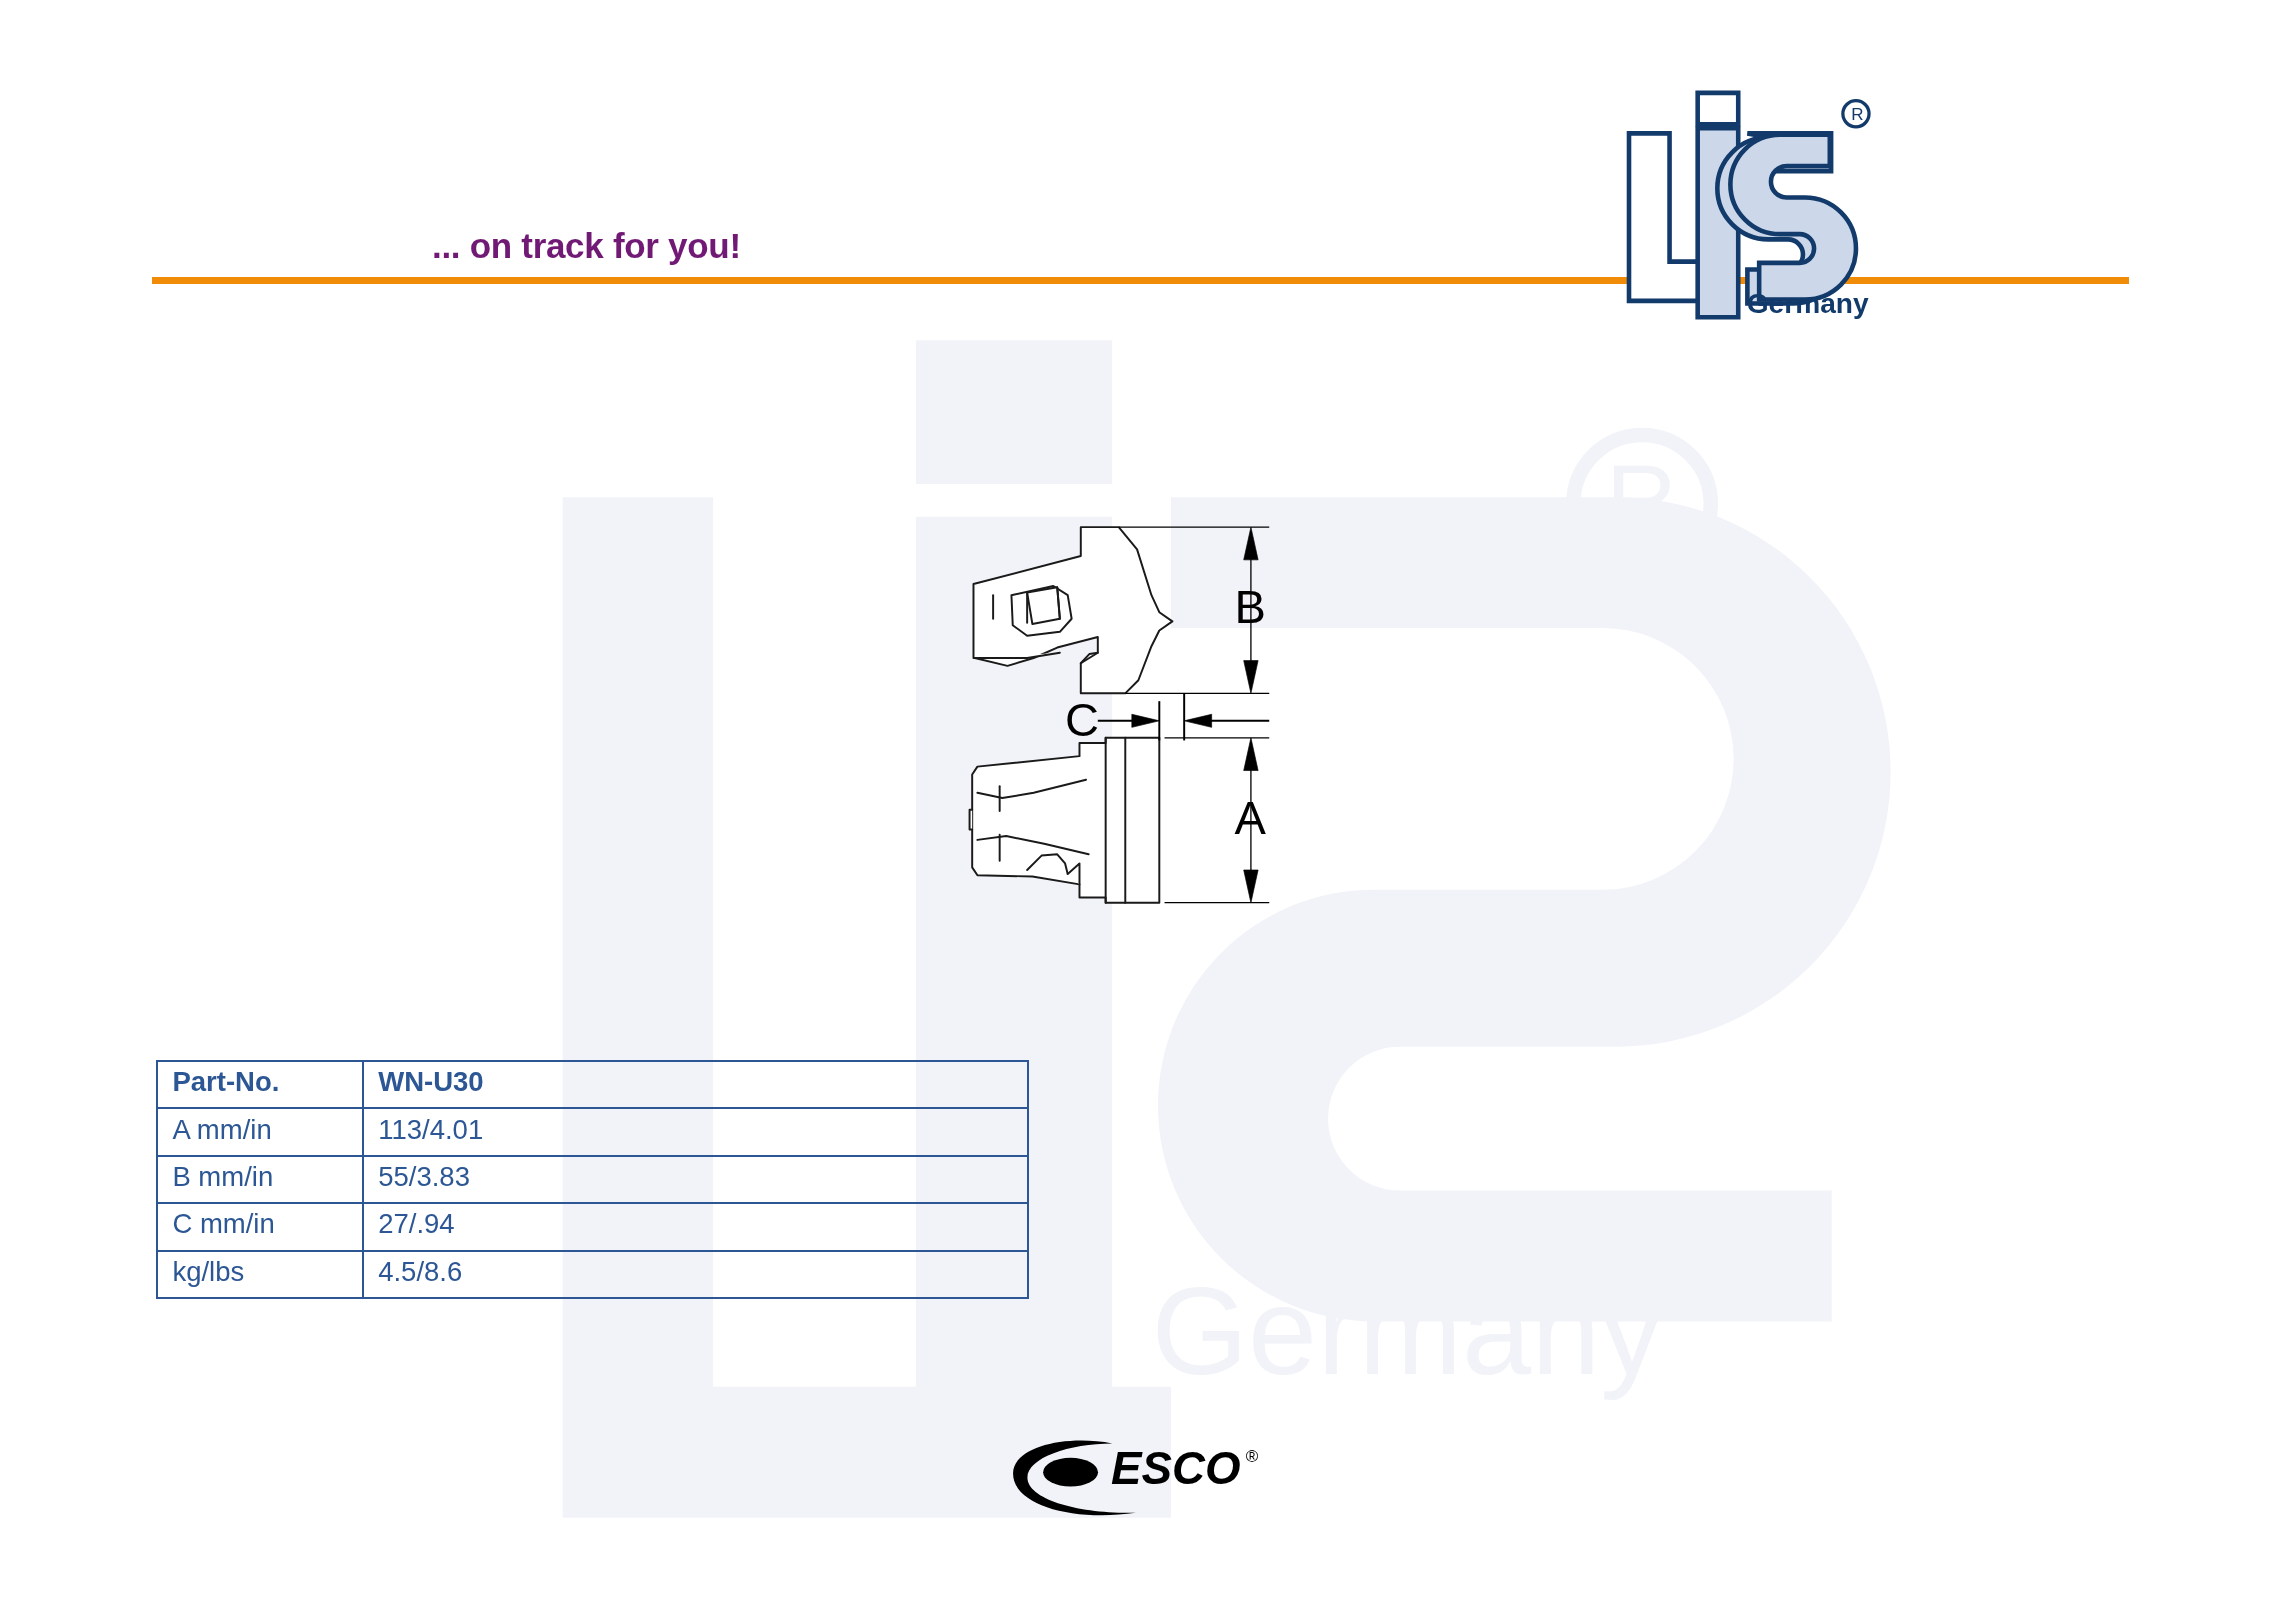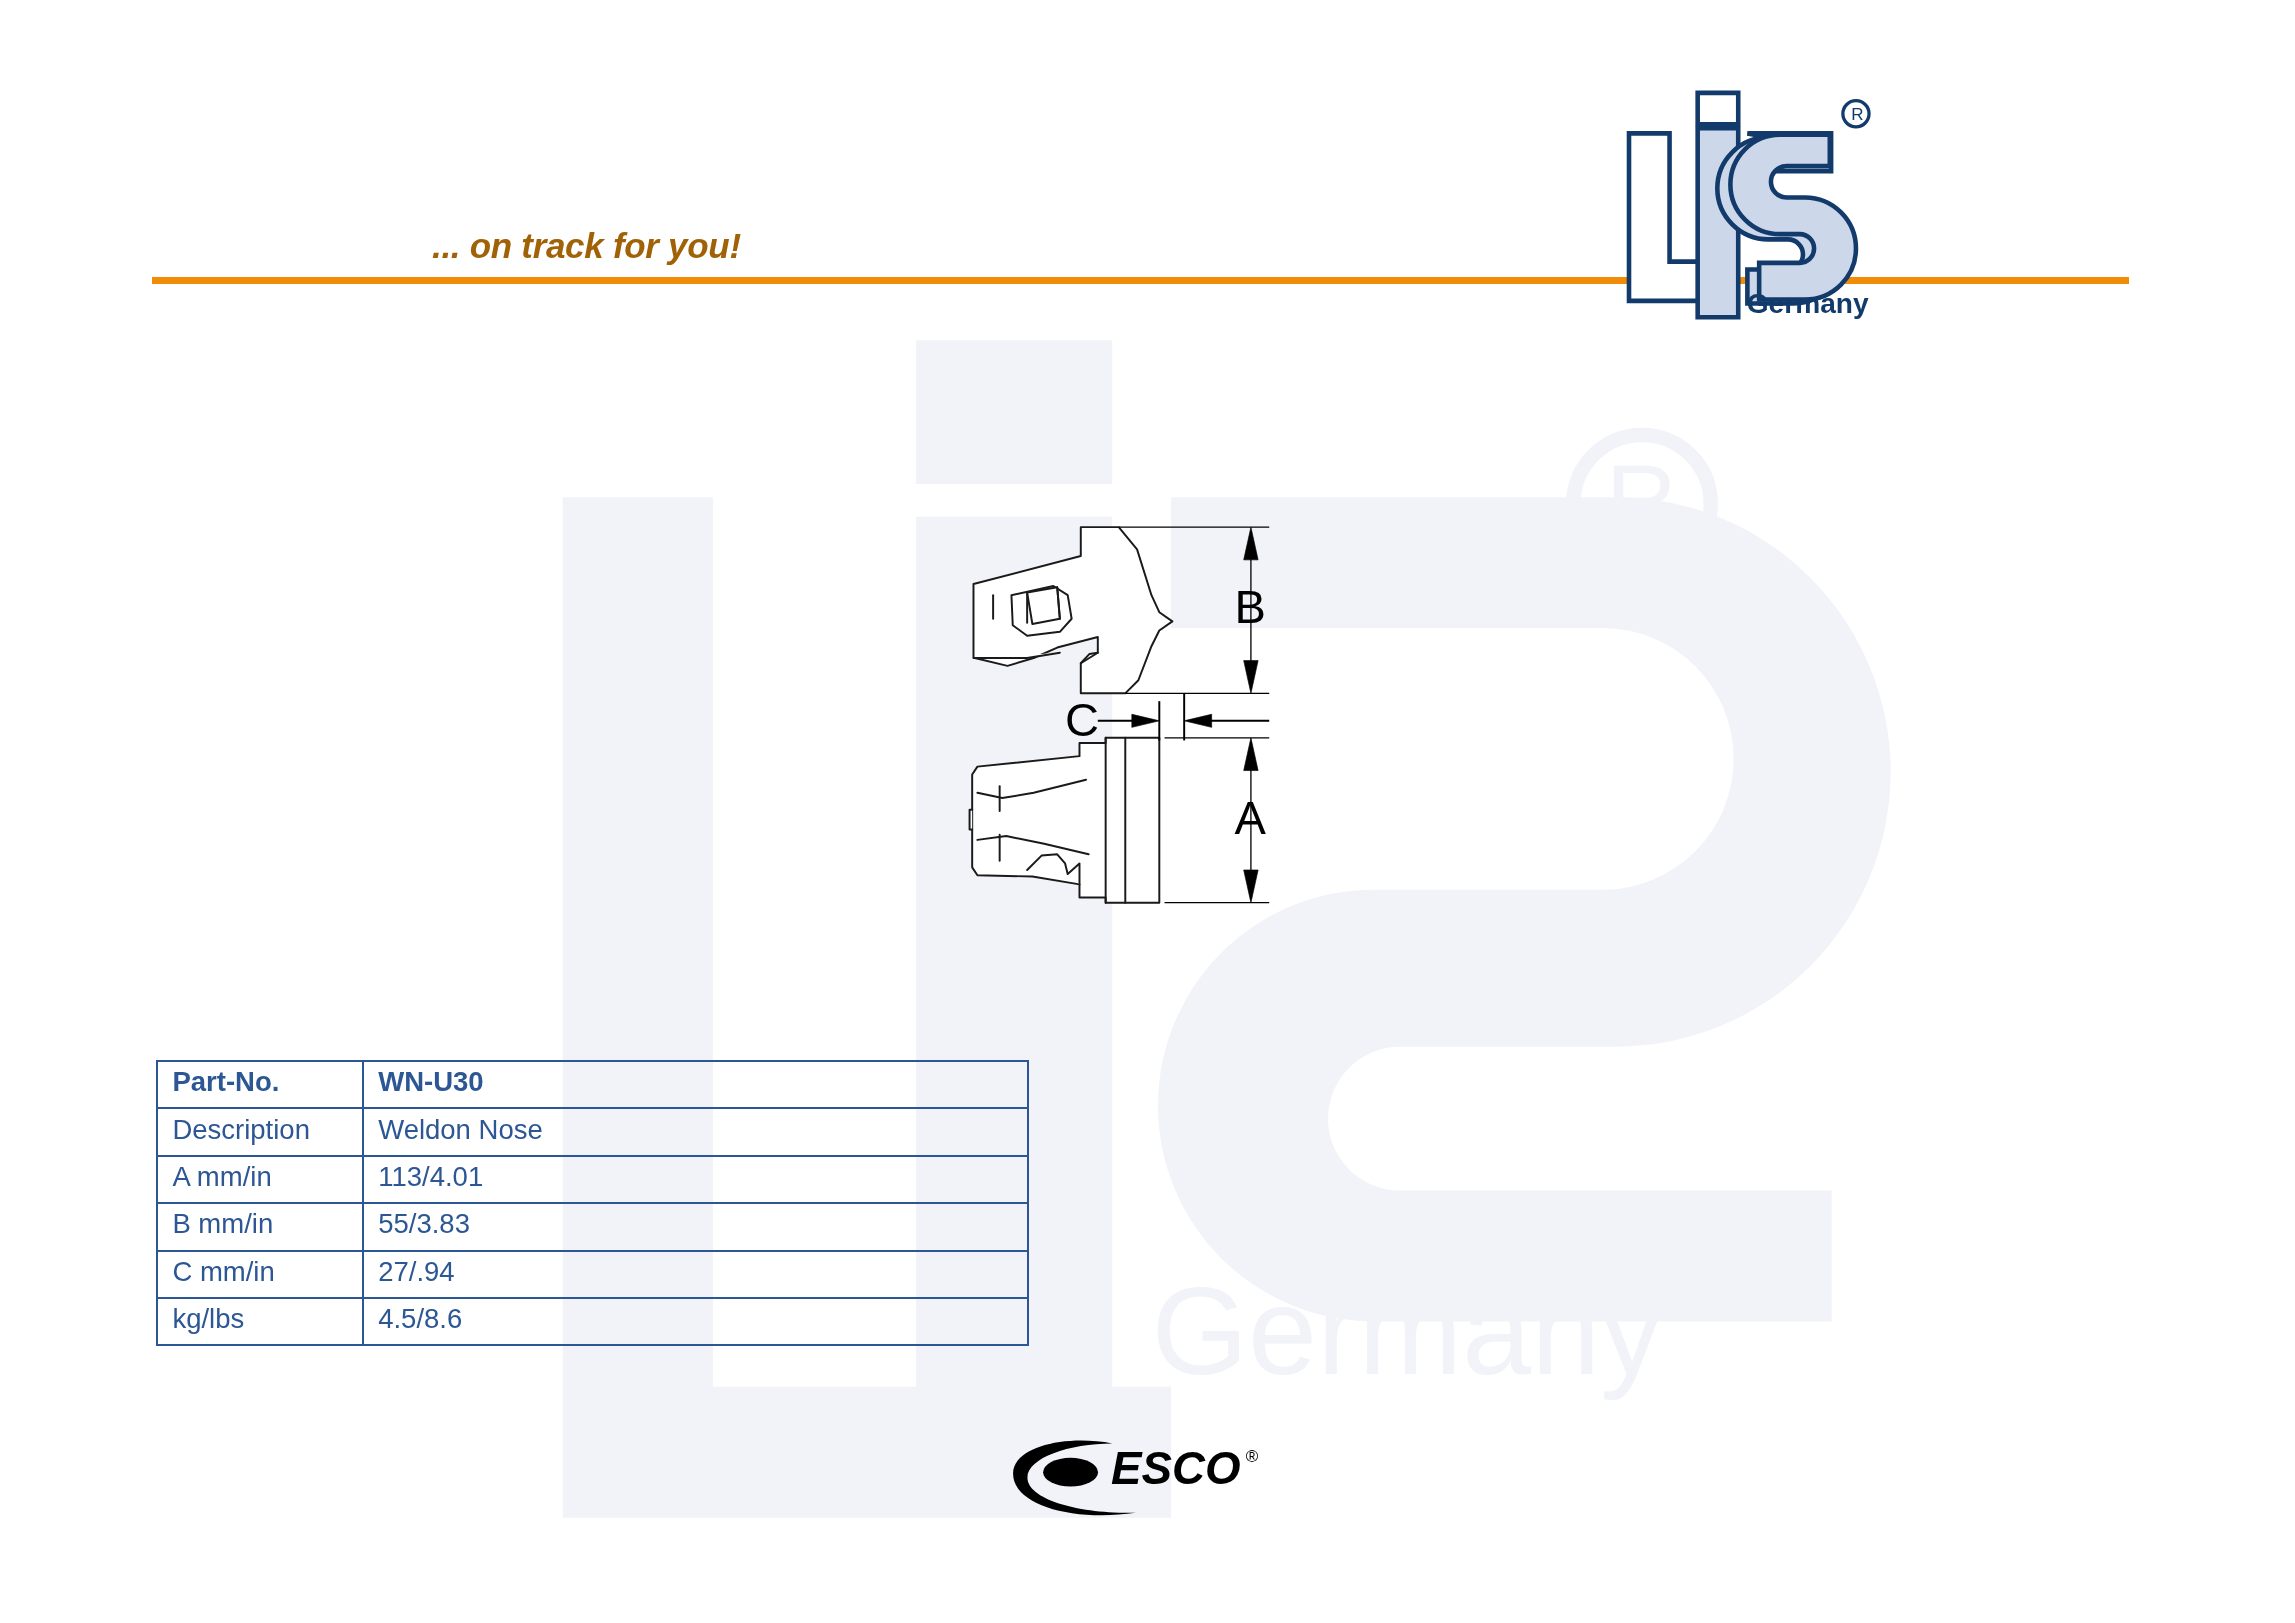--- a/index.html
+++ b/index.html
@@ -26,23 +26,22 @@
     pointer-events: none;
     z-index: 0;
   }
 
   
   #tagline {
     position: absolute;
     left: 432px;
     top: 226px;
     font-size: 35px;
-    font-style: italic;
     font-weight: 700;
-    color: #a16207;
+    color: #701a75;
     letter-spacing: -0.3px;
     white-space: nowrap;
     z-index: 3;
   }
   #orange-rule {
     position: absolute;
     left: 152px;
     top: 277px;
     width: 1977px;
     height: 7.2px;
@@ -256,24 +255,20 @@
     </g>
   </svg>
 
   <table id="spec-table">
     <tbody>
       <tr class="header">
         <td class="label">Part-No.</td>
         <td class="value">WN-U30</td>
       </tr>
       <tr>
-        <td class="label">Description</td>
-        <td class="value">Weldon Nose</td>
-      </tr>
-      <tr>
         <td class="label">A mm/in</td>
         <td class="value">113/4.01</td>
       </tr>
       <tr>
         <td class="label">B mm/in</td>
         <td class="value">55/3.83</td>
       </tr>
       <tr>
         <td class="label">C mm/in</td>
         <td class="value">27/.94</td>

